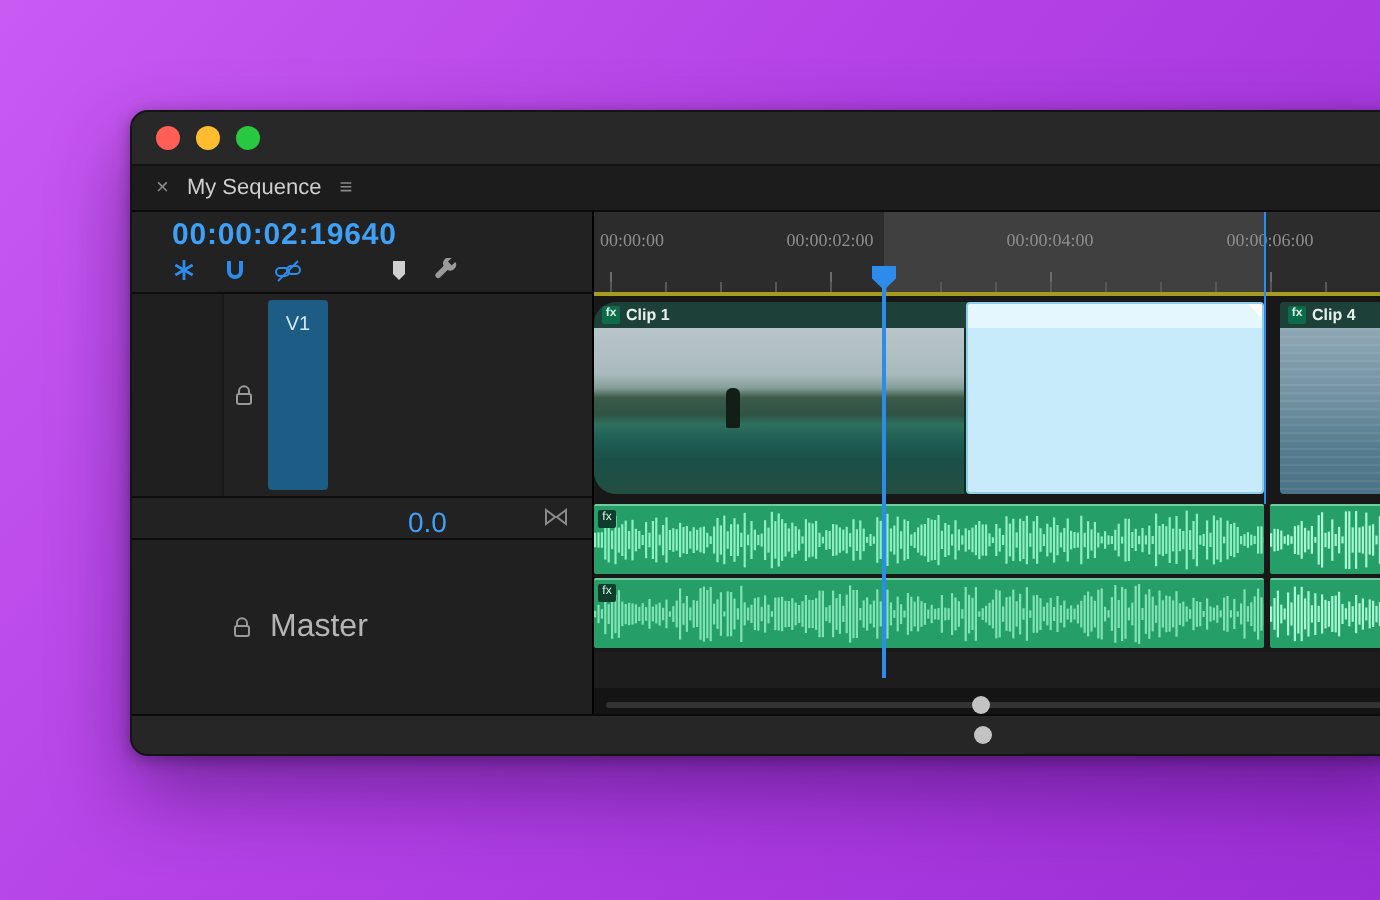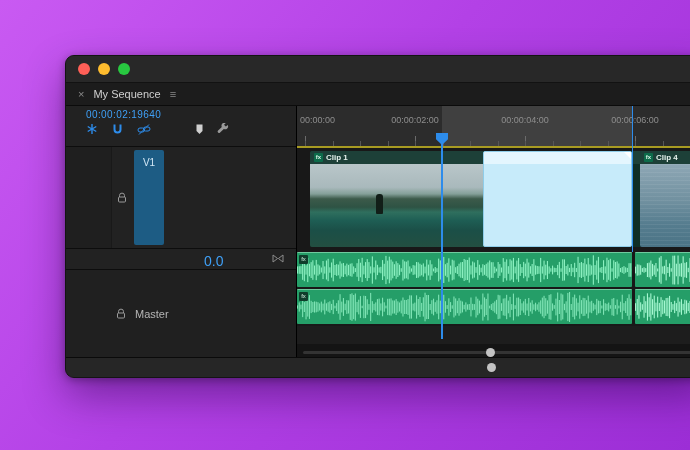--- a/index.html
+++ b/index.html
@@ -16,58 +16,58 @@
   }
   .titlebar{height:26px;background:#282828;border-bottom:1px solid #121212;display:flex;align-items:center;gap:8px;padding-left:12px;flex:none;}
   .light{width:12px;height:12px;border-radius:50%;}
   .l-red{background:#ff5f57;}.l-yel{background:#febc2e;}.l-grn{background:#28c840;}
   .tabbar{height:22px;background:#1c1c1c;border-bottom:1px solid #0b0b0b;display:flex;align-items:center;gap:9px;padding-left:12px;flex:none;color:#b8b8b8;font-size:11px;}
   .tclose,.tmenu{color:#8a8a8a;font-size:11px;}
   .ttitle{color:#cfcfcf;}
   .content{flex:1;display:flex;min-height:0;}
   .headers{width:230px;flex:none;background:#222;border-right:1px solid #000;display:flex;flex-direction:column;}
   .h-toolbar{height:40px;flex:none;box-sizing:border-box;padding:3px 0 0 20px;}
-  .timecode{color:#3fa0f7;font-weight:normal;font-size:10px;letter-spacing:.4px;}
+  .timecode{color:#3fa0f7;font-weight:bold;font-size:15px;letter-spacing:.4px;}
   .tools{display:flex;align-items:center;gap:13px;margin-top:3px;}
   .tools .gap{width:18px;}
   .trackrow{position:relative;border-top:1px solid #0d0d0d;display:flex;box-sizing:border-box;}
   .row-v1{height:102px;}
   .row-a1{height:76px;}
   .sp45{width:45px;flex:none;background:#1f1f1f;border-right:1px solid #191919;}
   .lockcol{width:20px;flex:none;display:flex;align-items:center;justify-content:center;}
   .target{width:30px;flex:none;margin:3px 2px;background:#1d5c84;border-radius:2px;color:#d3e8f6;font-size:10px;text-align:center;padding-top:7px;box-sizing:border-box;}
   .ctrl{flex:1;padding:7px 6px 0 10px;position:relative;}
   .icorow{display:flex;align-items:center;gap:11px;}
   .tname{color:#bdbdbd;font-size:11px;margin-top:9px;}
   .kfrow{display:flex;align-items:center;gap:10px;margin-top:9px;color:#6d6d6d;font-size:8px;}
   .msbtn{color:#c4c4c4;font-size:10px;width:12px;text-align:center;}
   .mixrow{height:20px;flex:none;position:relative;border-top:1px solid #0d0d0d;}
   .level{position:absolute;left:138px;top:4px;color:#3fa0f7;font-size:14px;}
   .bowtie{position:absolute;right:12px;top:5px;}
-  .masterrow{flex:1;border-top:1px solid #0d0d0d;display:flex;align-items:center;gap:9px;padding-left:50px;color:#b5b5b5;font-size:11px;background:#202020;}
+  .masterrow{flex:1;border-top:1px solid #0d0d0d;display:flex;align-items:center;gap:9px;padding-left:50px;color:#b5b5b5;font-size:16px;background:#202020;}
   
   .tl{flex:1;position:relative;background:#191919;overflow:hidden;}
   .ruler{position:absolute;left:0;right:0;top:0;height:40px;background:#2c2c2c;border-bottom:1px solid #101010;}
   .workarea{position:absolute;left:145px;width:190px;top:0;height:40px;background:#404040;}
-  .rlabel{position:absolute;bottom:21px;color:#8e8e8e;font-size:9px;white-space:nowrap;}
+  .rlabel{position:absolute;bottom:21px;color:#8e8e8e;font-size:9px;white-space:nowrap;font-family:Liberation Serif, serif;}
   .rl0{left:3px;}
   .rl1{left:118px;transform:translateX(-50%);}
   .rl2{left:228px;transform:translateX(-50%);}
   .rl3{left:338px;transform:translateX(-50%);}
   .ticks-minor{position:absolute;bottom:0;left:8px;right:0;height:5px;background:repeating-linear-gradient(90deg,#575757 0 1px,transparent 1px 27.5px);}
   .ticks-major{position:absolute;bottom:0;left:8px;right:0;height:10px;background:repeating-linear-gradient(90deg,#6b6b6b 0 1px,transparent 1px 110px);}
   .renderbar{position:absolute;left:0;right:0;top:40px;height:2px;background:#a89b22;}
   .vtrack{position:absolute;left:0;right:0;top:42px;height:102px;background:#181818;border-bottom:1px solid #0b0b0b;}
   .atrack{position:absolute;left:0;right:0;top:144px;height:76px;background:#181818;border-bottom:1px solid #0b0b0b;}
   .emptytrack{position:absolute;left:0;right:0;top:220px;height:18px;background:#1d1d1d;border-bottom:1px solid #0b0b0b;}
   .tlscroll{position:absolute;left:0;right:0;top:238px;height:17px;background:#141414;}
   .tlscroll::before{content:"";position:absolute;left:6px;right:6px;top:7px;height:3px;border-radius:2px;background:#333;}
   .knob{position:absolute;width:9px;height:9px;border-radius:50%;background:#c3c3c3;}
   .clip{position:absolute;border-radius:2px;overflow:hidden;}
-  .clip1{left:13px;top:3px;width:335px;height:96px;background:#0f2e26;}
+  .clip1{left:0;top:3px;width:335px;height:96px;background:#0f2e26;border-radius:11px;}
   .clipheader{height:13px;background:#1d4038;display:flex;align-items:center;gap:3px;padding:0 4px;color:#e6f1ec;font-size:8px;font-weight:bold;}
   .fxbadge{min-width:9px;height:9px;background:#0d6b4a;color:#d6f5e6;font-size:6px;line-height:9px;text-align:center;border-radius:1px;flex:none;}
   .thumb1{position:absolute;left:0;top:13px;width:185px;bottom:0;
     background:linear-gradient(180deg,#b9c6c9 0%,#a9b9bc 28%,#85a099 36%,#3c5a4a 42%,#2e5344 52%,#2f6f5e 58%,#1e5e54 68%,#1b4f47 80%,#234f41 100%);}
   .person{position:absolute;left:66px;top:30px;width:7px;height:20px;background:#121e18;border-radius:3px 3px 1px 1px;}
   .clip2{left:186px;top:3px;width:149px;height:96px;background:#c7ebfa;border:1px solid #8fcde9;box-sizing:border-box;}
   .clip2::before{content:"";position:absolute;left:0;right:0;top:0;height:12px;background:#e4f6fe;}
   .clip2::after{content:"";position:absolute;top:0;right:0;border-left:7px solid transparent;border-top:7px solid #ffffff;}
   .clip3{left:343px;top:3px;width:70px;height:96px;background:#15323c;}
   .thumb3{position:absolute;left:0;top:13px;right:0;bottom:0;

